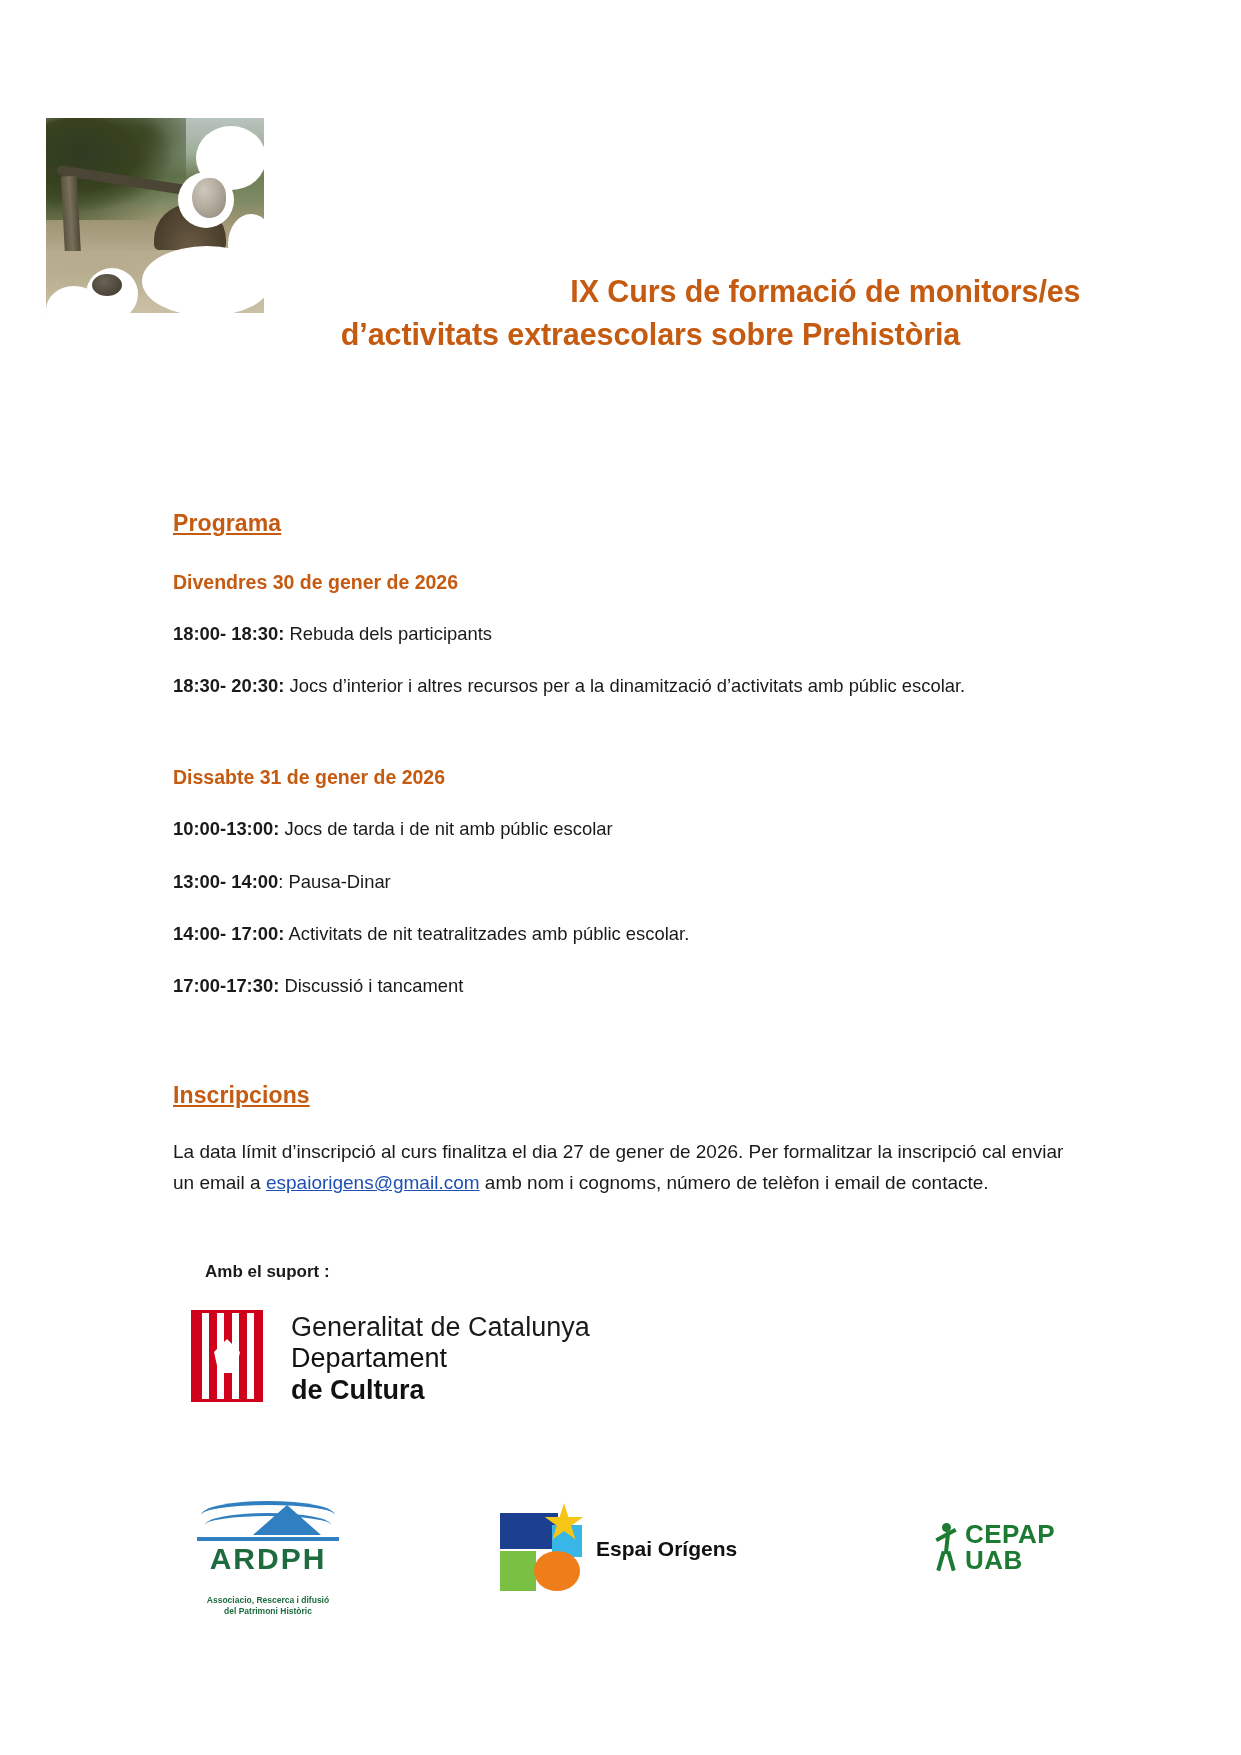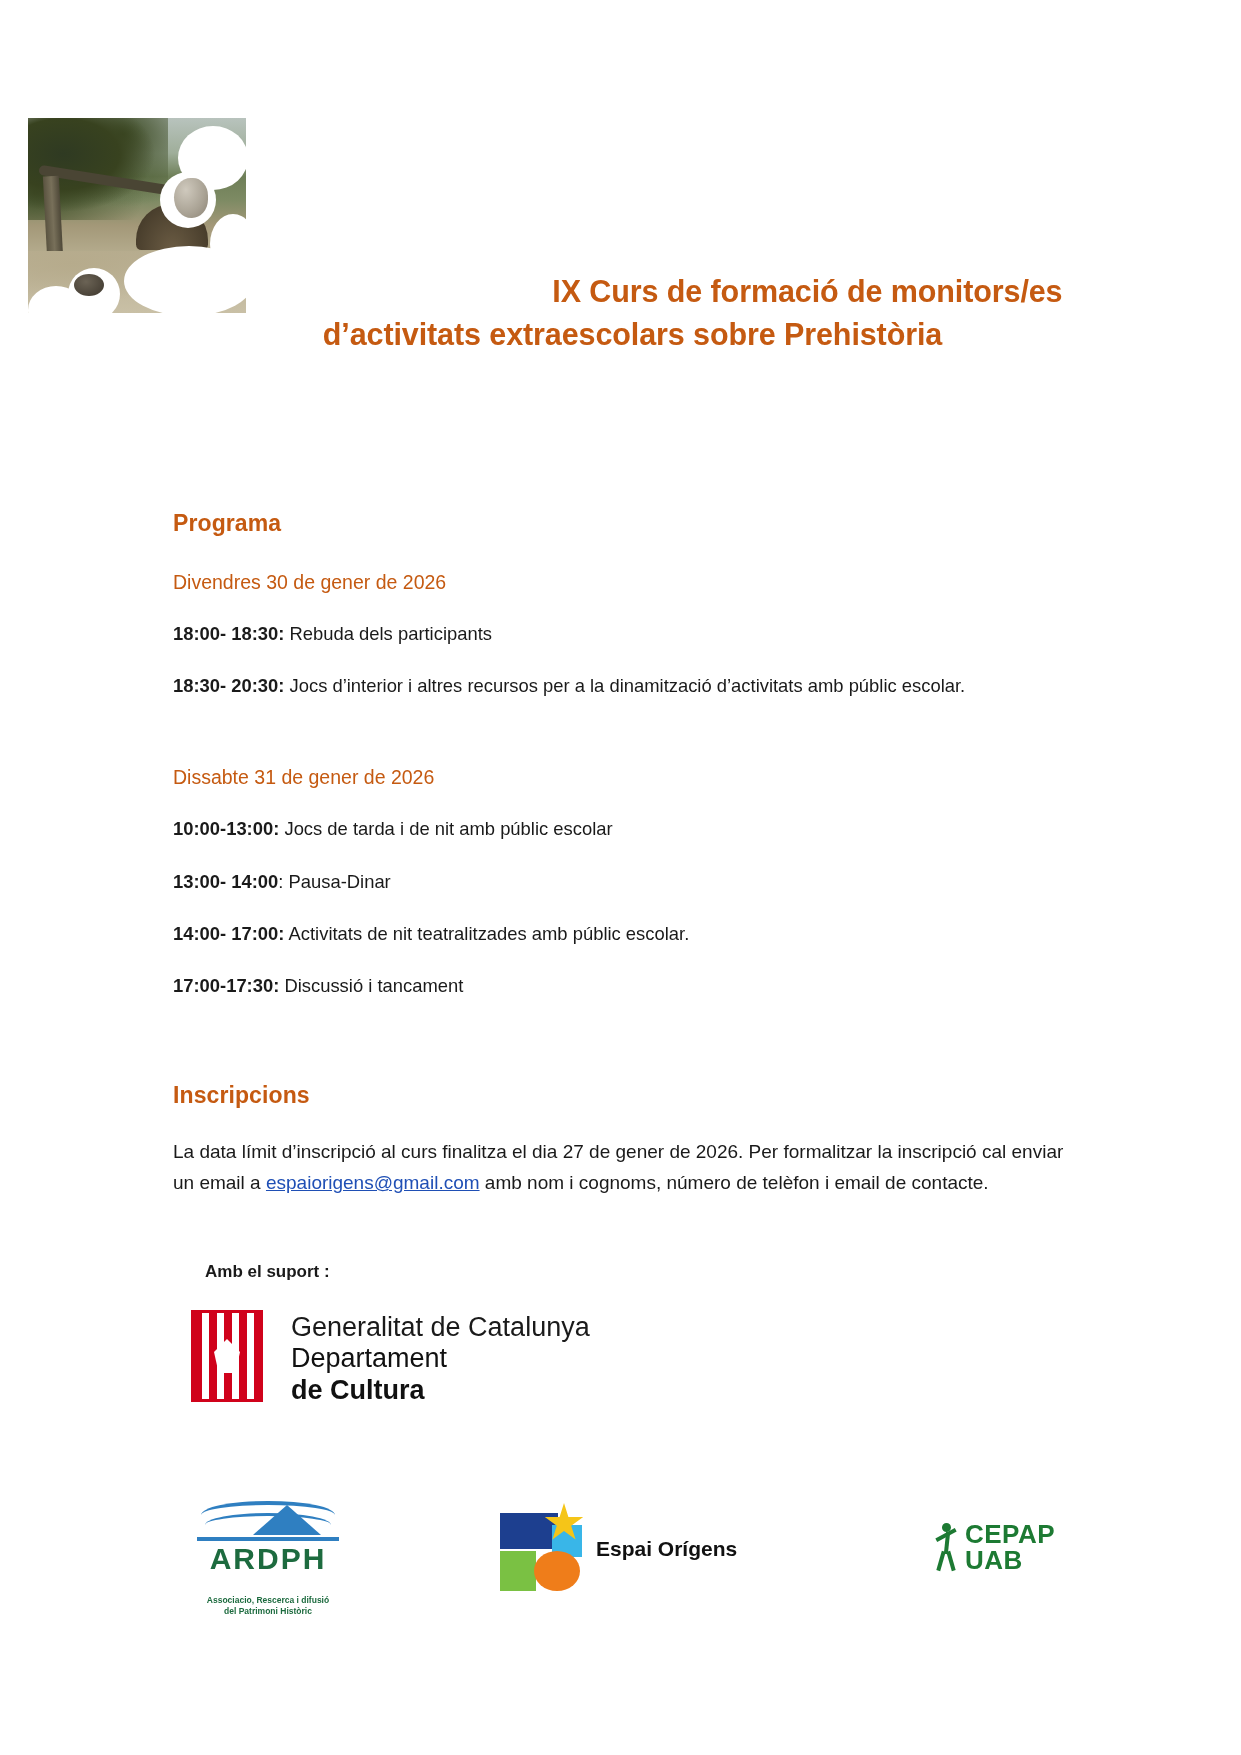--- a/index.html
+++ b/index.html
@@ -18,21 +18,21 @@
   .page {
     position: relative;
     width: 1241px;
     height: 1755px;
     box-sizing: border-box;
   }
 
   
   .header {
     position: absolute;
-    left: 0;
+    left: 18px;
     top: 118px;
     width: 1065px;
   }
   .header-inner {
     position: relative;
     width: 1060px;
     margin: 0 auto;
   }
   .logo-photo {
     position: absolute;
@@ -164,25 +164,26 @@
     left: 173px;
     top: 510px;
     width: 905px;
   }
   h2.section {
     color: #c55a11;
     font-size: 23px;
     font-weight: bold;
     margin: 0 0 34px 0;
     letter-spacing: 0.1px;
+    text-decoration: underline;
   }
   h3.day {
     color: #c55a11;
     font-size: 19.5px;
-    font-weight: normal;
+    font-weight: bold;
     margin: 0 0 26px 0;
   }
   p.item {
     font-size: 18.4px;
     line-height: 1.48;
     margin: 0 0 25px 0;
     color: #1a1a1a;
   }
   p.item b { font-weight: bold; }
   .gap-day { height: 42px; }

